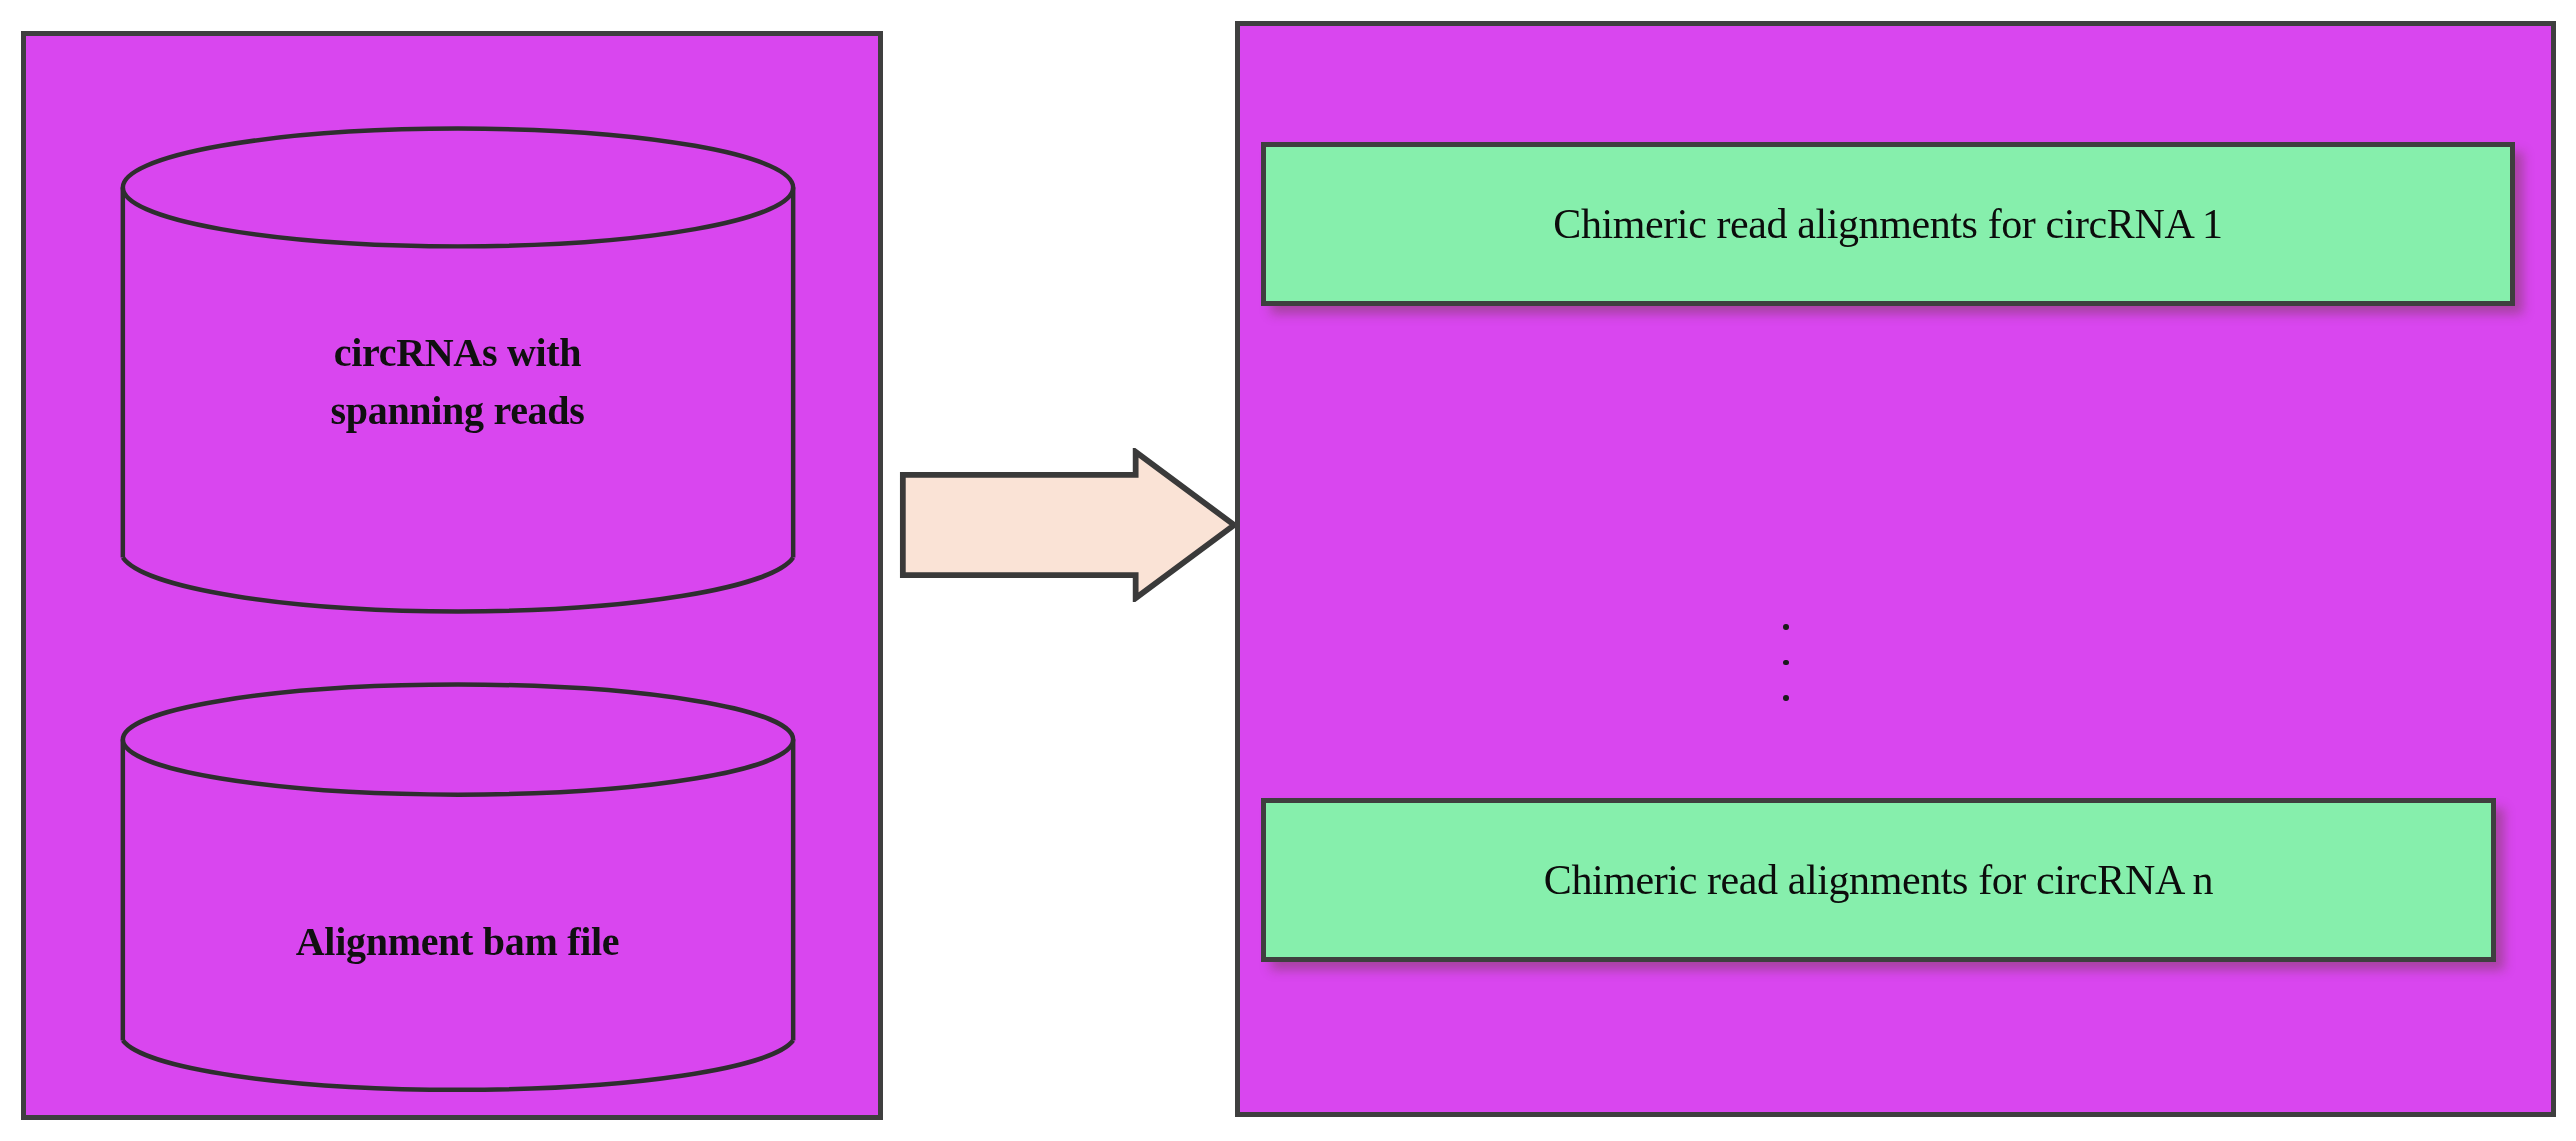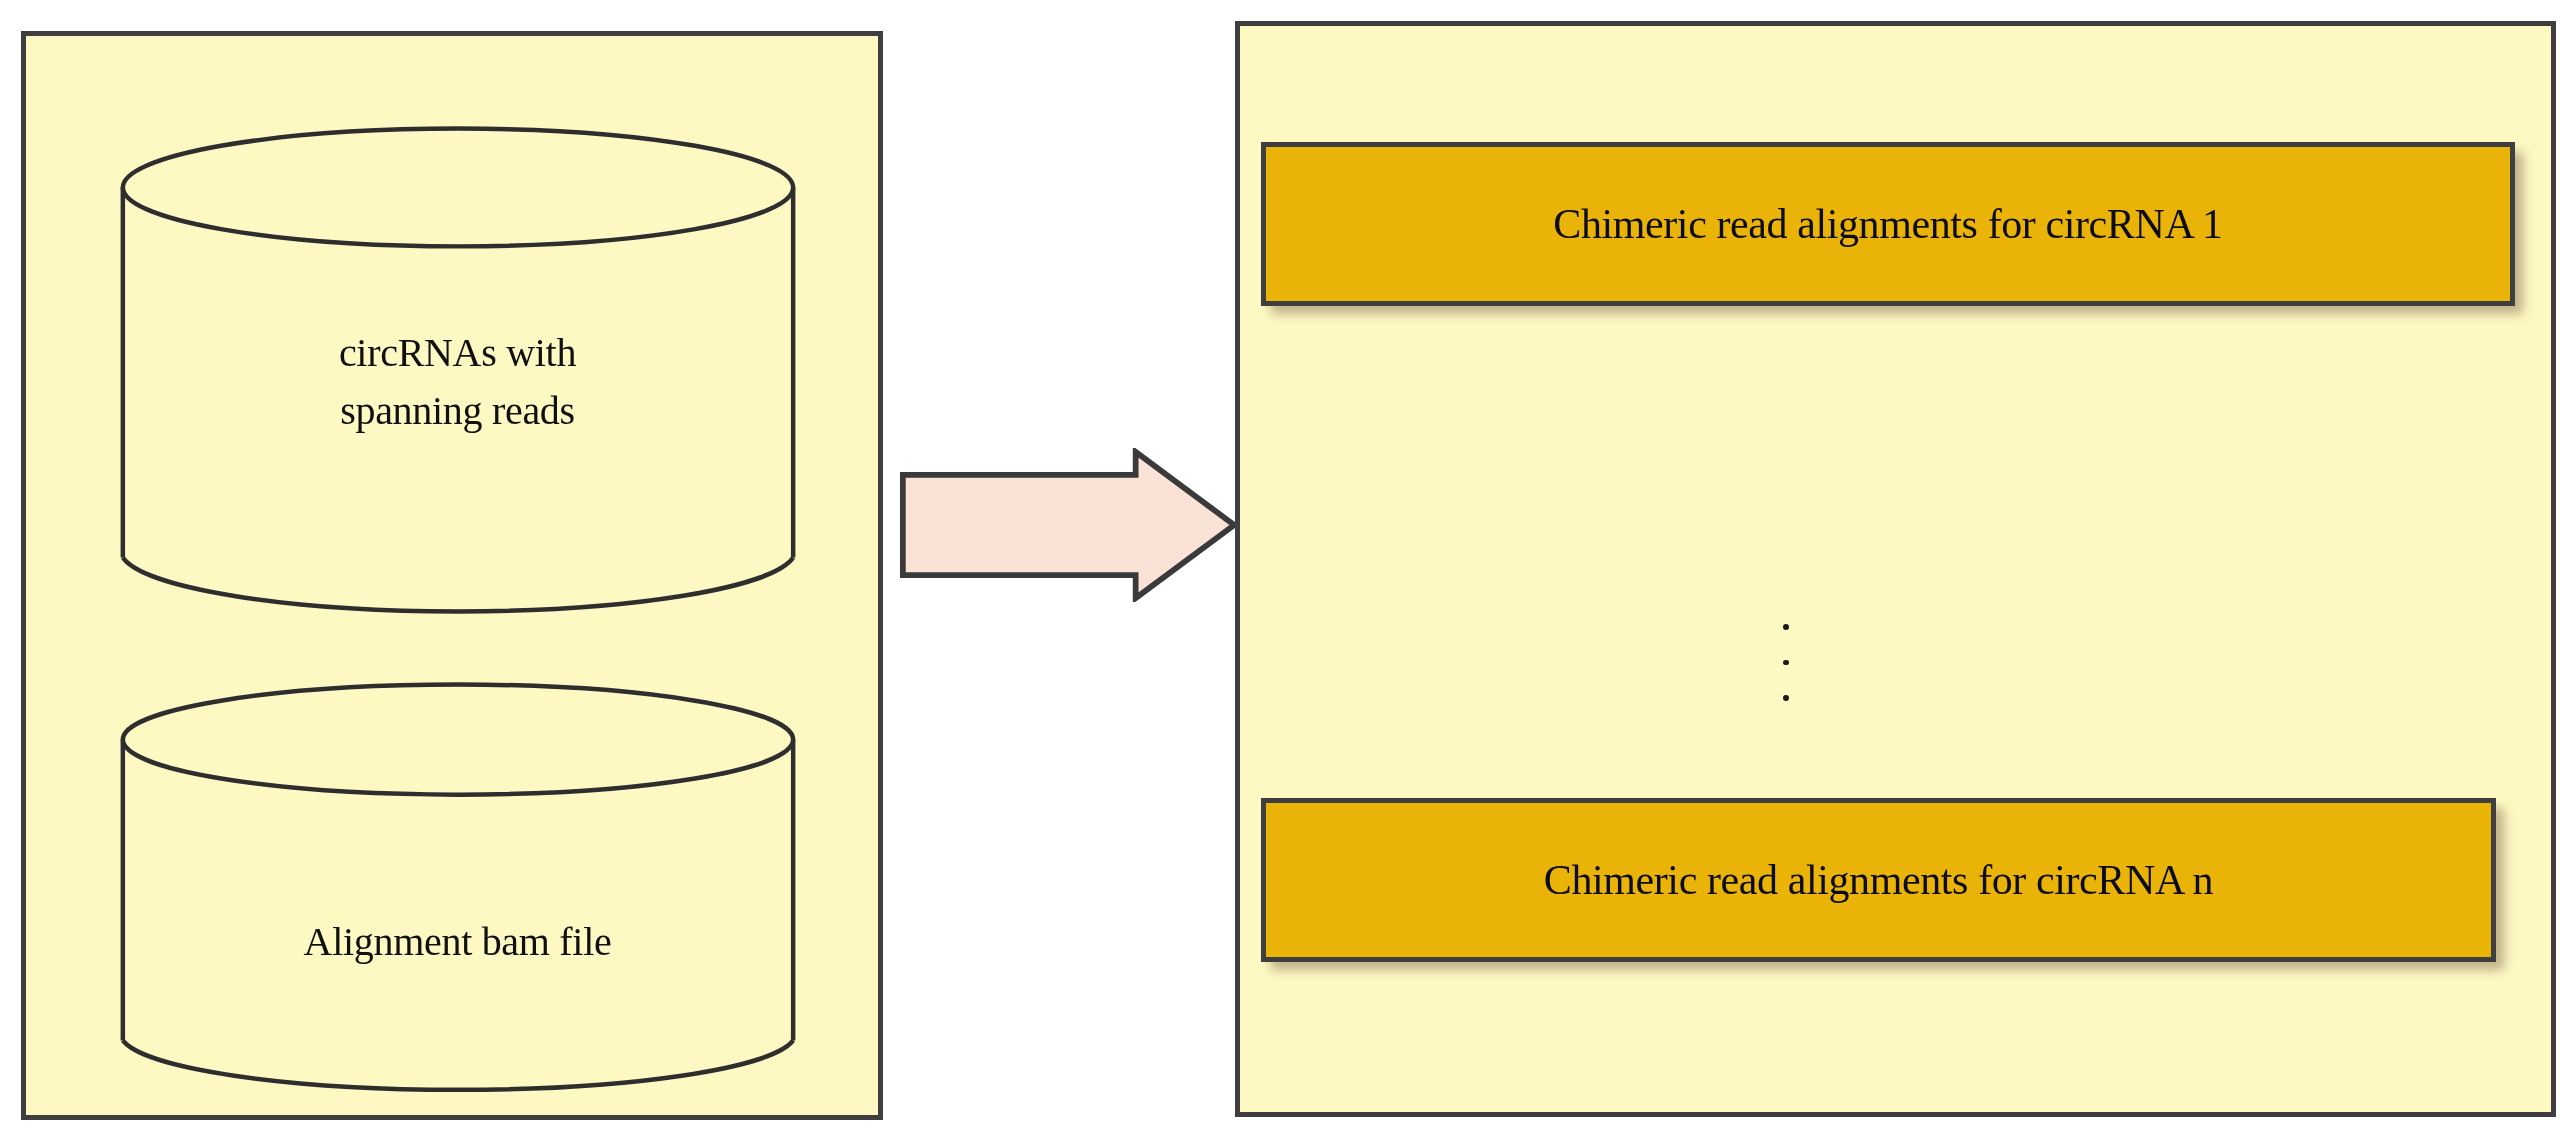--- a/index.html
+++ b/index.html
@@ -22,22 +22,23 @@
     top: 0;
     width: 2576px;
     height: 1141px;
     background: #ffffff;
   }
 
   
   .panel {
     position: absolute;
     box-sizing: border-box;
-    background: #fef9c3;
+    background: #d946ef;
     border: 5.8px solid #3f3f3f;
+    font-weight: bold;
   }
 
   #input-panel {
     left: 20.5px;
     top: 31px;
     width: 862px;
     height: 1089px;
   }
 
   #output-panel {
@@ -100,21 +101,21 @@
   #flow-arrow svg {
     display: block;
     width: 100%;
     height: 100%;
   }
 
   
   .out-box {
     position: absolute;
     box-sizing: border-box;
-    background: #eab308;
+    background: #86efac;
     border: 5.1px solid #3f3f3f;
     box-shadow: 9px 9px 10.2px -1.3px rgba(90, 60, 40, 0.38);
     display: flex;
     align-items: center;
     justify-content: center;
   }
   .out-box-label {
     color: #0c0c0c;
     font-size: 42px;
     line-height: 1.2;

